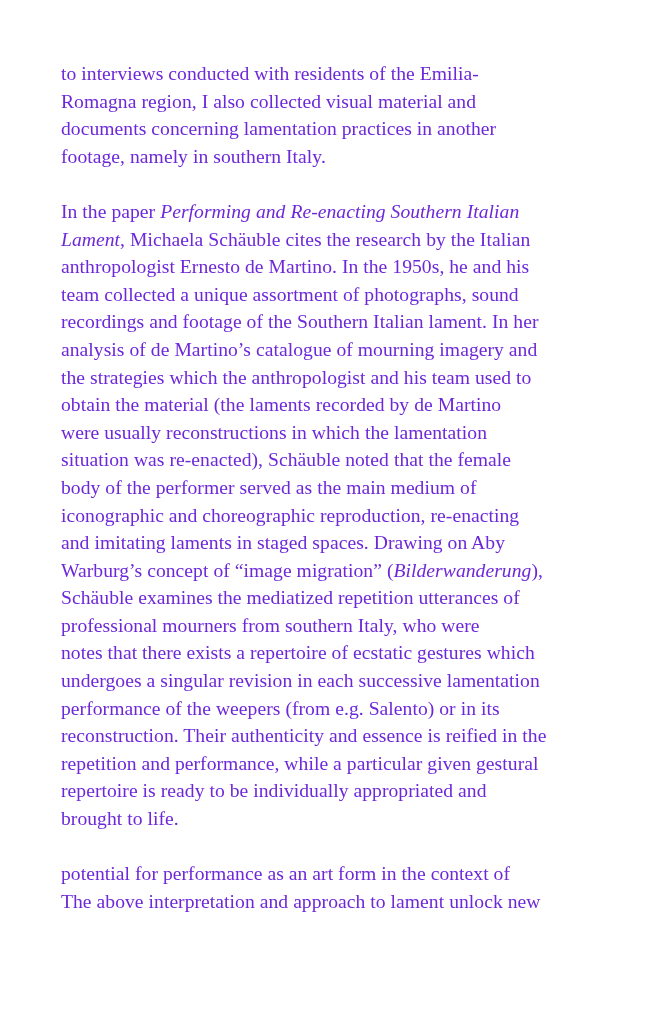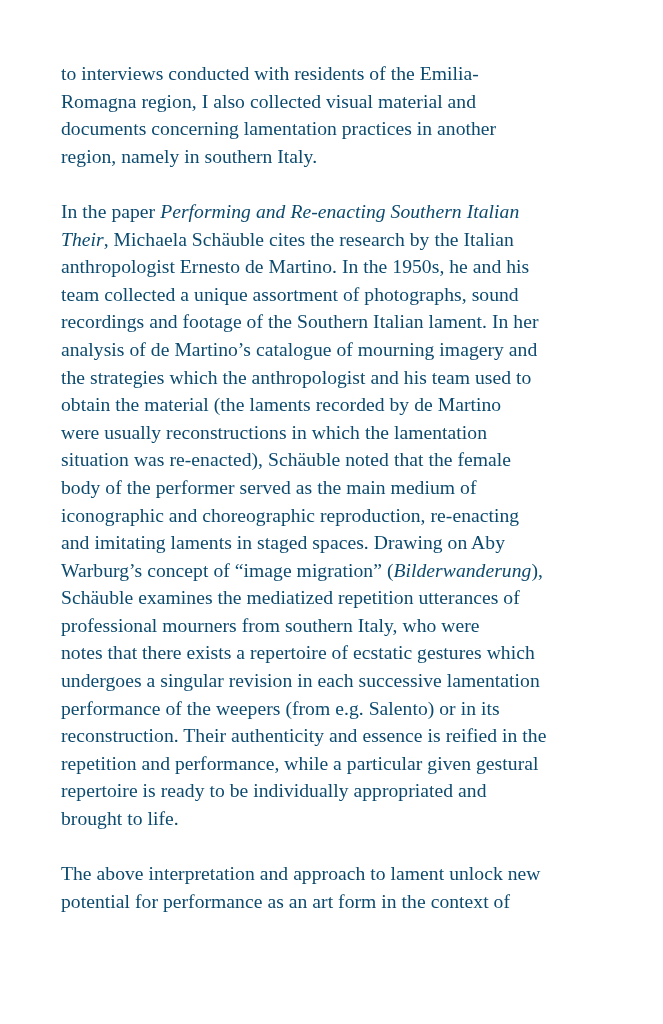--- a/index.html
+++ b/index.html
@@ -14,46 +14,46 @@
     position: relative;
   }
   .page {
     position: absolute;
     left: 61px;
     top: 60px;
     width: 560px;
     font-family: "Liberation Serif", "DejaVu Serif", serif;
     font-size: 19.6px;
     line-height: 27.6px;
-    color: #0c4a6e;
+    color: #6d28d9;
     letter-spacing: 0.05px;
   }
   .para {
     margin: 0 0 27.6px 0;
   }
   .line {
     display: block;
     white-space: nowrap;
   }
   .line em {
   }
 </style>
 </head>
 <body>
 
 <div class="page" id="page-root">
     <p class="para">
       <span class="line"><span>to interviews conducted with residents of the Emilia-</span></span>
       <span class="line"><span>Romagna region, I also collected visual material and</span></span>
       <span class="line"><span>documents concerning lamentation practices in another</span></span>
-      <span class="line"><span>region, namely in southern Italy.</span></span>
+      <span class="line"><span>footage, namely in southern Italy.</span></span>
     </p>
     <p class="para">
       <span class="line"><span>In the paper </span><em>Performing and Re-enacting Southern Italian</em></span>
-      <span class="line"><em>Their</em><span>, Michaela Schäuble cites the research by the Italian</span></span>
+      <span class="line"><em>Lament</em><span>, Michaela Schäuble cites the research by the Italian</span></span>
       <span class="line"><span>anthropologist Ernesto de Martino. In the 1950s, he and his</span></span>
       <span class="line"><span>team collected a unique assortment of photographs, sound</span></span>
       <span class="line"><span>recordings and footage of the Southern Italian lament. In her</span></span>
       <span class="line"><span>analysis of de Martino’s catalogue of mourning imagery and</span></span>
       <span class="line"><span>the strategies which the anthropologist and his team used to</span></span>
       <span class="line"><span>obtain the material (the laments recorded by de Martino</span></span>
       <span class="line"><span>were usually reconstructions in which the lamentation</span></span>
       <span class="line"><span>situation was re-enacted), Schäuble noted that the female</span></span>
       <span class="line"><span>body of the performer served as the main medium of</span></span>
       <span class="line"><span>iconographic and choreographic reproduction, re-enacting</span></span>
@@ -63,16 +63,16 @@
       <span class="line"><span>professional mourners from southern Italy, who were</span></span>
       <span class="line"><span>notes that there exists a repertoire of ecstatic gestures which</span></span>
       <span class="line"><span>undergoes a singular revision in each successive lamentation</span></span>
       <span class="line"><span>performance of the weepers (from e.g. Salento) or in its</span></span>
       <span class="line"><span>reconstruction. Their authenticity and essence is reified in the</span></span>
       <span class="line"><span>repetition and performance, while a particular given gestural</span></span>
       <span class="line"><span>repertoire is ready to be individually appropriated and</span></span>
       <span class="line"><span>brought to life.</span></span>
     </p>
     <p class="para">
+      <span class="line"><span>potential for performance as an art form in the context of</span></span>
       <span class="line"><span>The above interpretation and approach to lament unlock new</span></span>
-      <span class="line"><span>potential for performance as an art form in the context of</span></span>
     </p>
   </div>
 
 </body></html>

